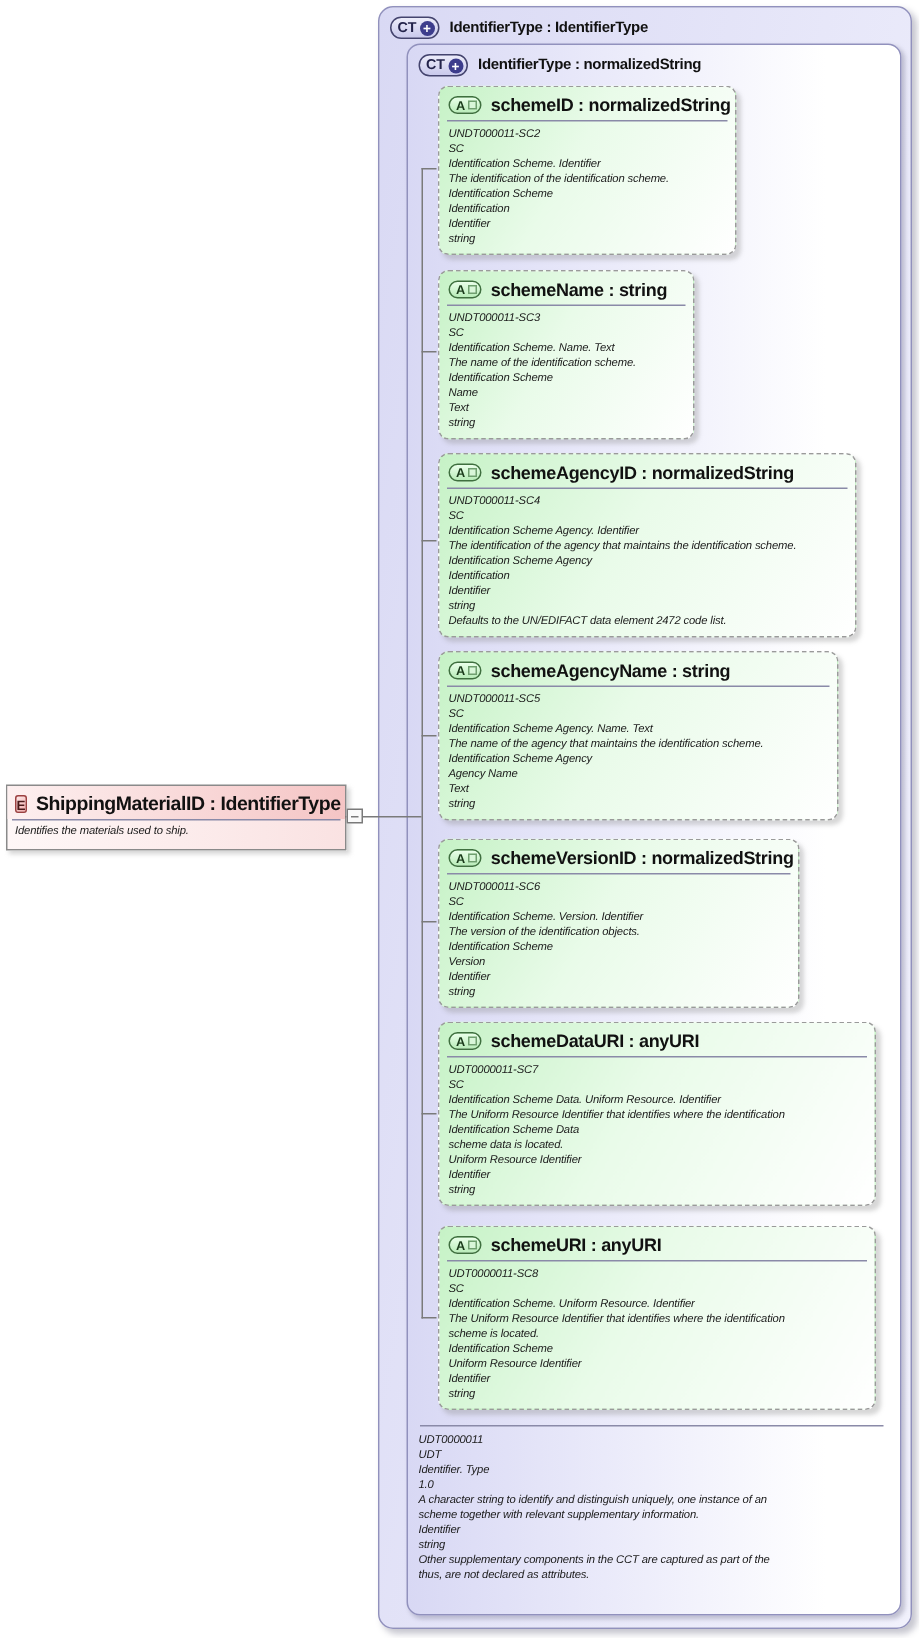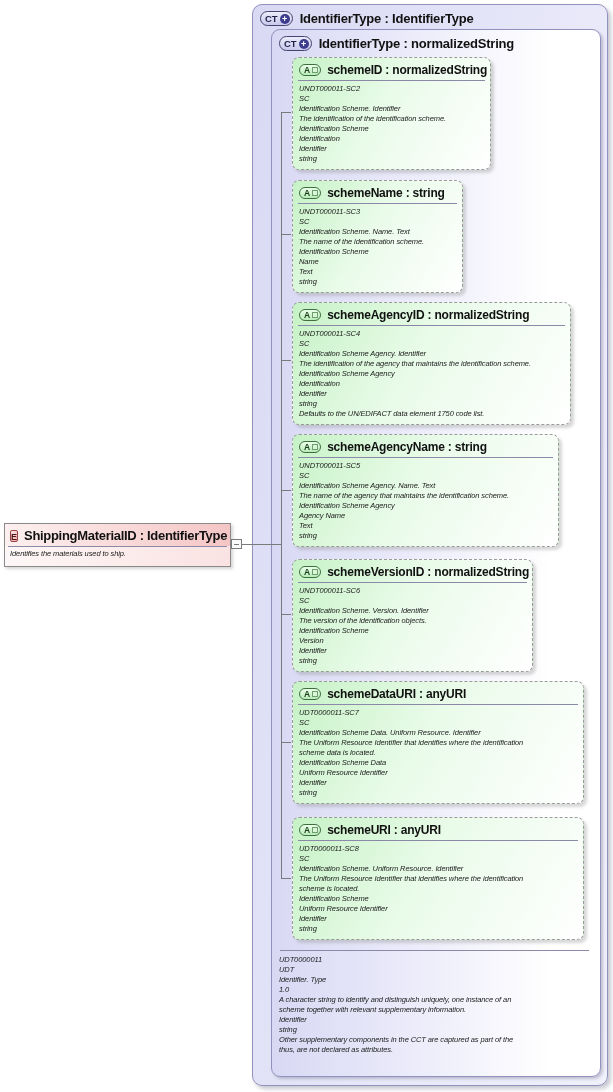--- a/index.html
+++ b/index.html
@@ -11,21 +11,21 @@
   }
 
   
   .outer-box {
     position:absolute; left:252px; top:4px; width:356px; height:1082px;
     border:1px solid #9191bd; border-radius:10px;
     background:linear-gradient(100deg,#d9d9f4 0%,#e7e7f9 55%,#f1f1fc 100%);
     box-shadow:3px 3px 4px rgba(130,130,150,0.45);
   }
   .ct-header { display:flex; align-items:center; gap:7px; padding:6px 7px 4px 7px; }
-  .ct-title { font-size:13px; font-weight:bold; color:#111; letter-spacing:-0.2px; white-space:nowrap; }
+  .ct-title { font-size:10px; font-weight:bold; color:#111; letter-spacing:-0.2px; white-space:nowrap; }
   .badge-ct {
     display:inline-flex; align-items:center; gap:2px; height:15px;
     border:1px solid #44446e; border-radius:8px; padding:0 2px 0 4px;
     background:linear-gradient(to bottom,#ececfa,#c9c9ec);
     font-size:9.5px; font-weight:bold; color:#22224a;
   }
   .plus-circle {
     display:inline-block; width:10px; height:10px; border-radius:50%;
     background:#3c3c8c; color:#fff; font-size:9px; font-weight:bold;
     line-height:10px; text-align:center; font-style:normal;
@@ -188,21 +188,21 @@
         <div class="attr-divider"></div>
         <div class="annot-lines">
             <span class="annot-line">UNDT000011-SC4</span>
             <span class="annot-line">SC</span>
             <span class="annot-line">Identification Scheme Agency. Identifier</span>
             <span class="annot-line">The identification of the agency that maintains the identification scheme.</span>
             <span class="annot-line">Identification Scheme Agency</span>
             <span class="annot-line">Identification</span>
             <span class="annot-line">Identifier</span>
             <span class="annot-line">string</span>
-            <span class="annot-line">Defaults to the UN/EDIFACT data element 1750 code list.</span>
+            <span class="annot-line">Defaults to the UN/EDIFACT data element 2472 code list.</span>
           </div>
       </div>
 
       <div class="attr-box attr4">
         <div class="attr-header">
           <span class="badge-a">
               <span>A</span>
               <span class="a-sq"></span>
             </span>
           <span class="attr-title">schemeAgencyName : string</span>
@@ -248,22 +248,22 @@
               <span class="a-sq"></span>
             </span>
           <span class="attr-title">schemeDataURI : anyURI</span>
         </div>
         <div class="attr-divider"></div>
         <div class="annot-lines">
             <span class="annot-line">UDT0000011-SC7</span>
             <span class="annot-line">SC</span>
             <span class="annot-line">Identification Scheme Data. Uniform Resource. Identifier</span>
             <span class="annot-line">The Uniform Resource Identifier that identifies where the identification</span>
+            <span class="annot-line">Identification Scheme Data</span>
             <span class="annot-line">scheme data is located.</span>
-            <span class="annot-line">Identification Scheme Data</span>
             <span class="annot-line">Uniform Resource Identifier</span>
             <span class="annot-line">Identifier</span>
             <span class="annot-line">string</span>
           </div>
       </div>
 
       <div class="attr-box attr7">
         <div class="attr-header">
           <span class="badge-a">
               <span>A</span>

